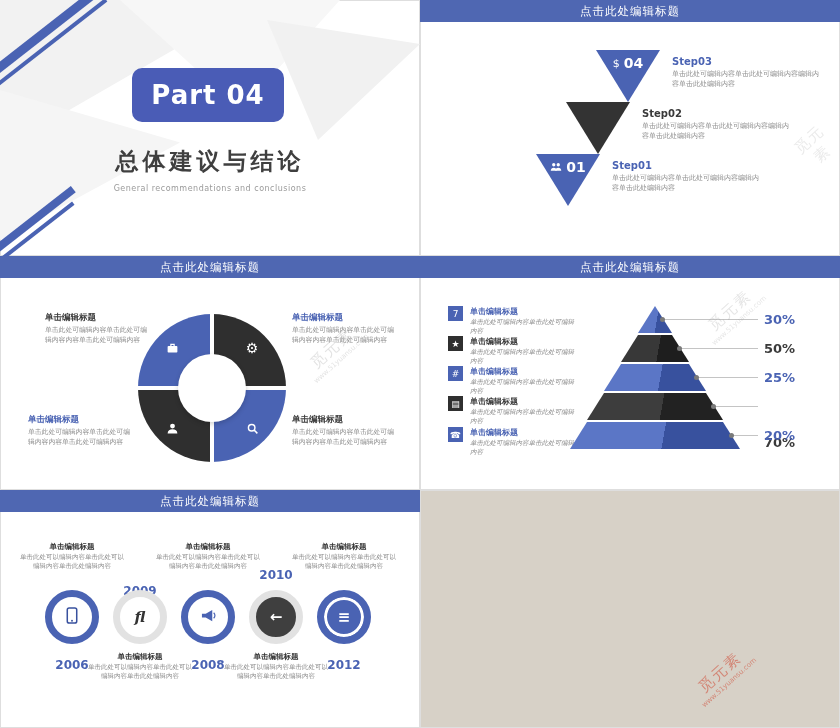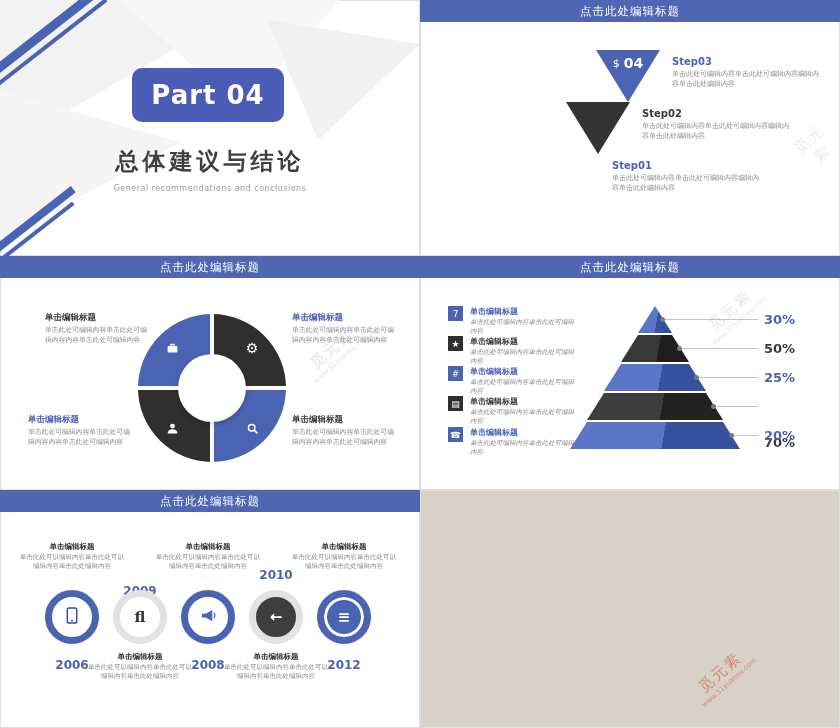--- a/index.html
+++ b/index.html
@@ -109,21 +109,21 @@
   .y2006 { left:42px; top:168px; } .y2008 { left:178px; top:168px; } .y2012 { left:314px; top:168px; }
   .tcir { position:absolute; top:100px; width:54px; height:54px; border-radius:50%; background:#fff;
           display:flex; align-items:center; justify-content:center; }
   .c1 { left:45px;  border:7px solid #4a63b3; }
   .c2 { left:113px; border:7px solid #e2e2e2; }
   .c3 { left:181px; border:7px solid #4a63b3; }
   .c4 { left:249px; border:7px solid #e2e2e2; background:#3f3f3f; color:#fff; }
   .c5 { left:317px; border:7px solid #4a63b3; background:#4a63b3;
         box-shadow:inset 0 0 0 3px #fff; color:#fff; }
   .ci-text { font-size:15px; font-weight:bold; }
-  .fl { font-family:"DejaVu Serif","Liberation Serif",serif; color:#333; }
+  .fl { font-family:"DejaVu Serif","Liberation Serif",serif; font-style:italic; color:#333; }
 
   
   .wm { position:absolute; z-index:40; transform:rotate(-42deg); text-align:center;
         pointer-events:none; line-height:1.25; }
   .wm .wbig { font-size:15px; letter-spacing:2px; display:block; }
   .wm .wsmall { font-size:7px; display:block; }
   .wm1 { left:300px; top:338px; color:#9a9a9a; opacity:.28; }
   .wm2 { left:698px; top:300px; color:#9a9a9a; opacity:.25; }
   .wm3 { left:688px; top:662px; color:#cf4a35; opacity:.55; }
   .wm4 { left:792px; top:128px; color:#9a9a9a; opacity:.2; }
@@ -154,20 +154,31 @@
   </div>
   <div class="tri t2">
     <span class="ticon">
         <svg width="11" height="11" viewBox="0 0 16 16">
           <rect x="2" y="9" width="3" height="5" fill="#fff"></rect>
           <rect x="6.5" y="6" width="3" height="8" fill="#fff"></rect>
           <rect x="11" y="3" width="3" height="11" fill="#fff"></rect>
         </svg>
       </span>
     <span class="num">02</span>
+  </div>
+  <div class="tri t1">
+    <span class="ticon">
+        <svg width="12" height="12" viewBox="0 0 16 16">
+          <circle cx="5" cy="5" r="2.2" fill="#fff"></circle>
+          <circle cx="11" cy="5" r="2.2" fill="#fff"></circle>
+          <path d="M1 13c0-2.5 1.8-4 4-4s4 1.5 4 4z" fill="#fff"></path>
+          <path d="M7 13c0-2.5 1.8-4 4-4s4 1.5 4 4z" fill="#fff"></path>
+        </svg>
+      </span>
+    <span class="num">01</span>
   </div>
 
   <div class="stext st3">
     <div class="slabel blue">Step03</div>
     <p class="sdesc">单击此处可编辑内容单击此处可编辑内容编辑内容单击此处编辑内容</p>
   </div>
   <div class="stext st2">
     <div class="slabel darkc">Step02</div>
     <p class="sdesc">单击此处可编辑内容单击此处可编辑内容编辑内容单击此处编辑内容</p>
   </div>

